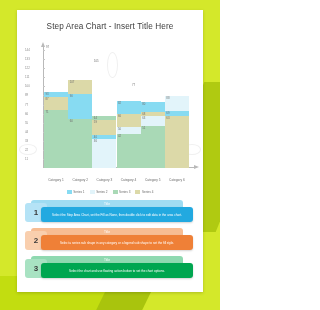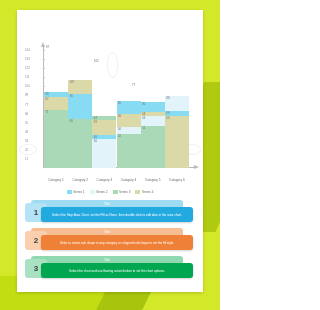--- a/index.html
+++ b/index.html
@@ -112,20 +112,21 @@
 <body>
 
 <div class="page">
   <div class="diag-right"></div>
   <div class="diag-bottom-a"></div>
   <div class="diag-bottom-b"></div>
   <div class="diag-bottom-c"></div>
 
   <div class="card">
 
+    <div class="title">Step Area Chart - Insert Title Here</div>
 
     <div class="chart-wrap">
       <div class="wm" style="left:84px;top:6px;width:9px;height:24px;"></div>
       <div class="wm" style="left:-4px;top:98px;width:16px;height:9px;"></div>
       <div class="wm" style="left:160px;top:98px;width:16px;height:9px;"></div>
 
       <div class="axis-y"></div>
       <div class="axis-x"></div>
 
       <div id="yticks">

